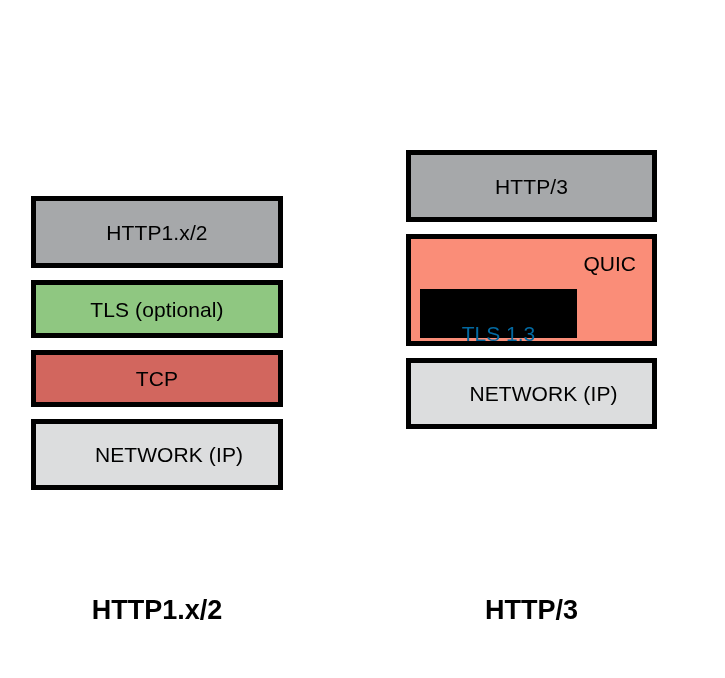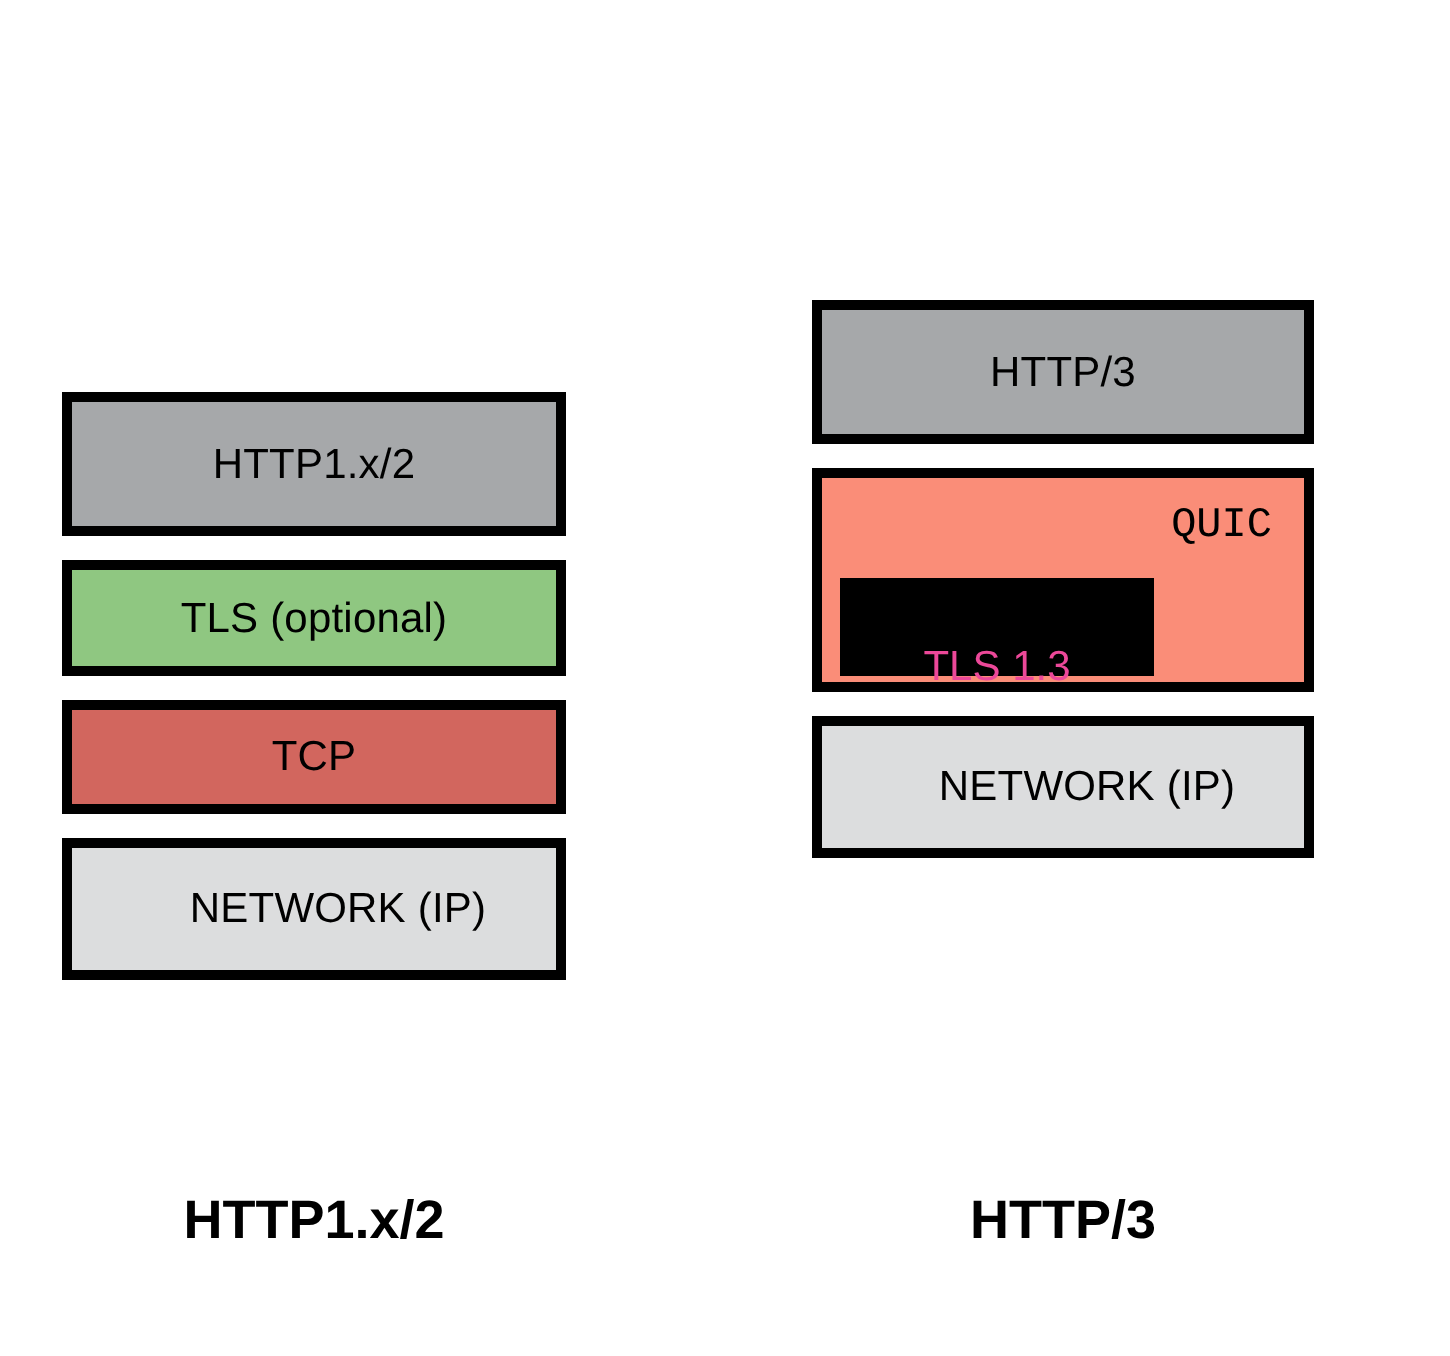--- a/index.html
+++ b/index.html
@@ -60,36 +60,35 @@
     padding: 0;
   }
   .quic-label {
     position: absolute;
     right: 16px;
     top: 14px;
     font-size: 21px;
     color: #000000;
     line-height: 1;
     white-space: nowrap;
-    font-family: Liberation Mono, monospace;
   }
   .tls13-box {
     position: absolute;
     left: 9px;
     top: 50px;
     width: 157px;
     height: 49px;
     background: #000000;
     display: flex;
     align-items: center;
     justify-content: center;
   }
   .tls13-label {
     font-size: 21px;
-    color: #ec4899;
+    color: #0369a1;
     line-height: 1;
     white-space: nowrap;
     margin-top: 40px;
   }
 
   .caption {
     position: absolute;
     font-size: 27px;
     font-weight: bold;
     color: #000000;

